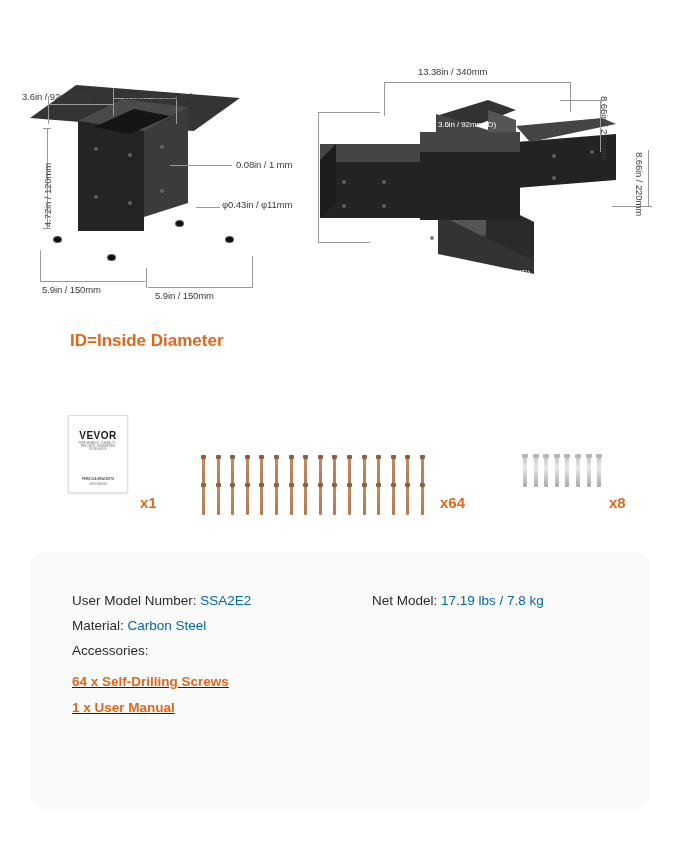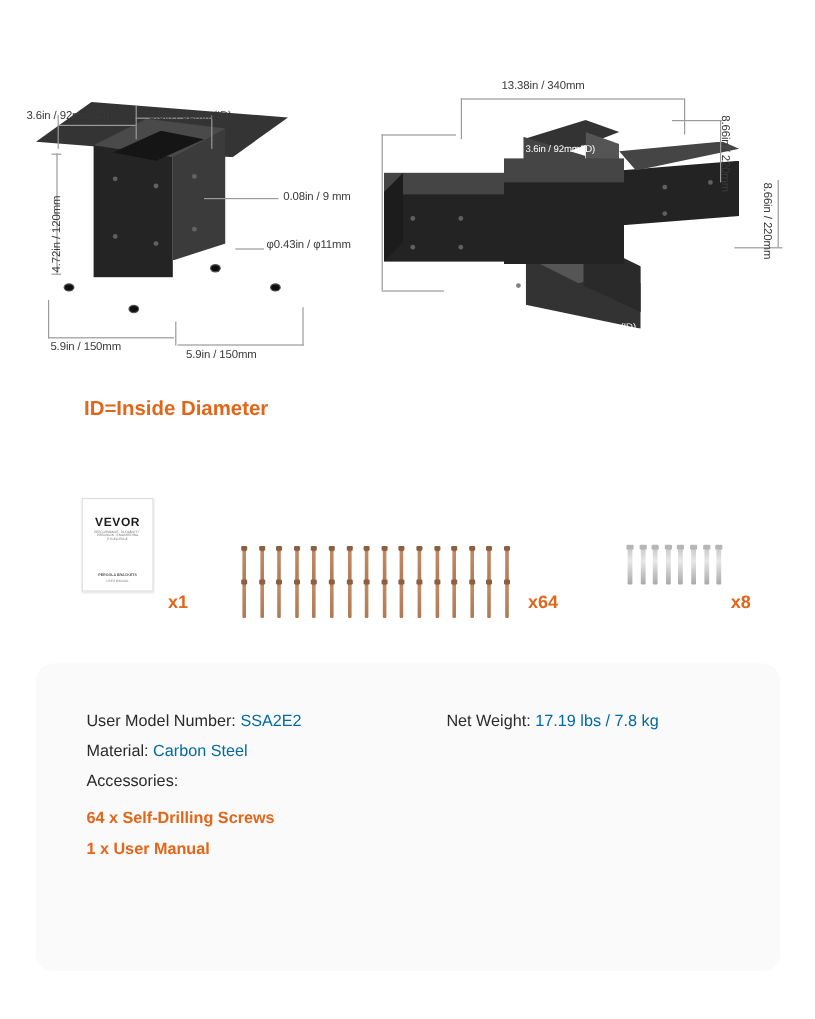--- a/index.html
+++ b/index.html
@@ -208,21 +208,21 @@
   }
   .spec-line {
     font-size: 13.5px;
     color: #2b2b2b;
     margin-bottom: 10px;
     white-space: nowrap;
   }
   .spec-val { color: #0369a1; font-weight: normal; }
   .col-left { position: absolute; left: 0; top: 0; width: 290px; }
   .col-right { position: absolute; left: 300px; top: 0; width: 250px; }
-  .acc-list { margin-top: 16px; }
+  .acc-list { margin-top: 16px; text-decoration: underline; }
   .acc-item {
     font-size: 13.5px;
     color: #e2661a;
     font-weight: bold;
     margin-bottom: 11px;
     white-space: nowrap;
   }
 </style>
 </head>
 <body>
@@ -258,21 +258,21 @@
 
   <div class="dim-text" style="left:22px; top:91px;">3.6in / 92mm(ID)</div>
   <div class="dim-text" style="left:124px; top:91px;">3.6in / 92mm(ID)</div>
 
   <div class="lead-line vline" style="left:47px; top:128px; height:100px;"></div>
   <div class="lead-line hline" style="left:43px; top:128px; width:8px;"></div>
   <div class="lead-line hline" style="left:43px; top:228px; width:8px;"></div>
   <div class="dim-text vert" style="left:42px; top:227px;">4.72in / 120mm</div>
 
   <div class="lead-line hline" style="left:170px; top:165px; width:62px;"></div>
-  <div class="dim-text" style="left:236px; top:159px;">0.08in / 9 mm</div>
+  <div class="dim-text" style="left:236px; top:159px;">0.08in / 1 mm</div>
 
   <div class="lead-line hline" style="left:196px; top:207px; width:24px;"></div>
   <div class="dim-text" style="left:222px; top:185px;margin-top:14px;">φ0.43in / φ11mm</div>
 
   <div class="lead-line hline" style="left:40px; top:281px; width:105px;"></div>
   <div class="lead-line hline" style="left:148px; top:287px; width:105px;"></div>
   <div class="lead-line vline" style="left:40px; top:250px; height:32px;"></div>
   <div class="lead-line vline" style="left:146px; top:268px; height:20px;"></div>
   <div class="lead-line vline" style="left:252px; top:256px; height:32px;"></div>
   <div class="dim-text" style="left:42px; top:284px;">5.9in / 150mm</div>
@@ -404,19 +404,19 @@
       </div>
       <div class="spec-line">Accessories:</div>
       <div class="acc-list">
         <div class="acc-item">64 x Self-Drilling Screws</div>
         <div class="acc-item">1 x User Manual</div>
       </div>
     </div>
 
     <div class="col-right">
       <div class="spec-line">
-        <span>Net Weight:</span>
+        <span>Net Model:</span>
         <span class="spec-val">17.19 lbs / 7.8 kg</span>
       </div>
     </div>
 
   </div>
 </div>
 
 </body></html>

